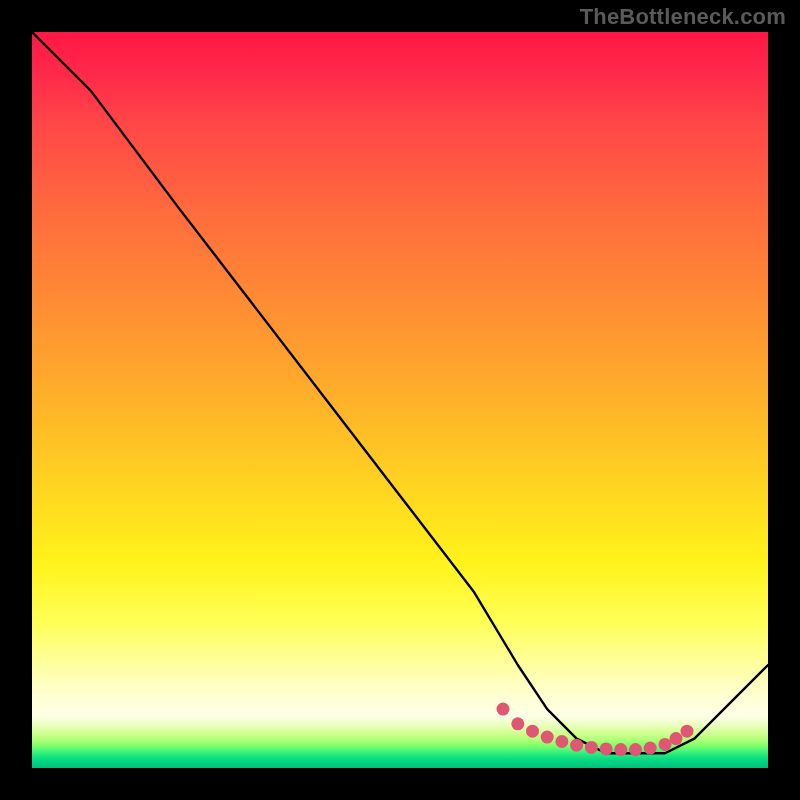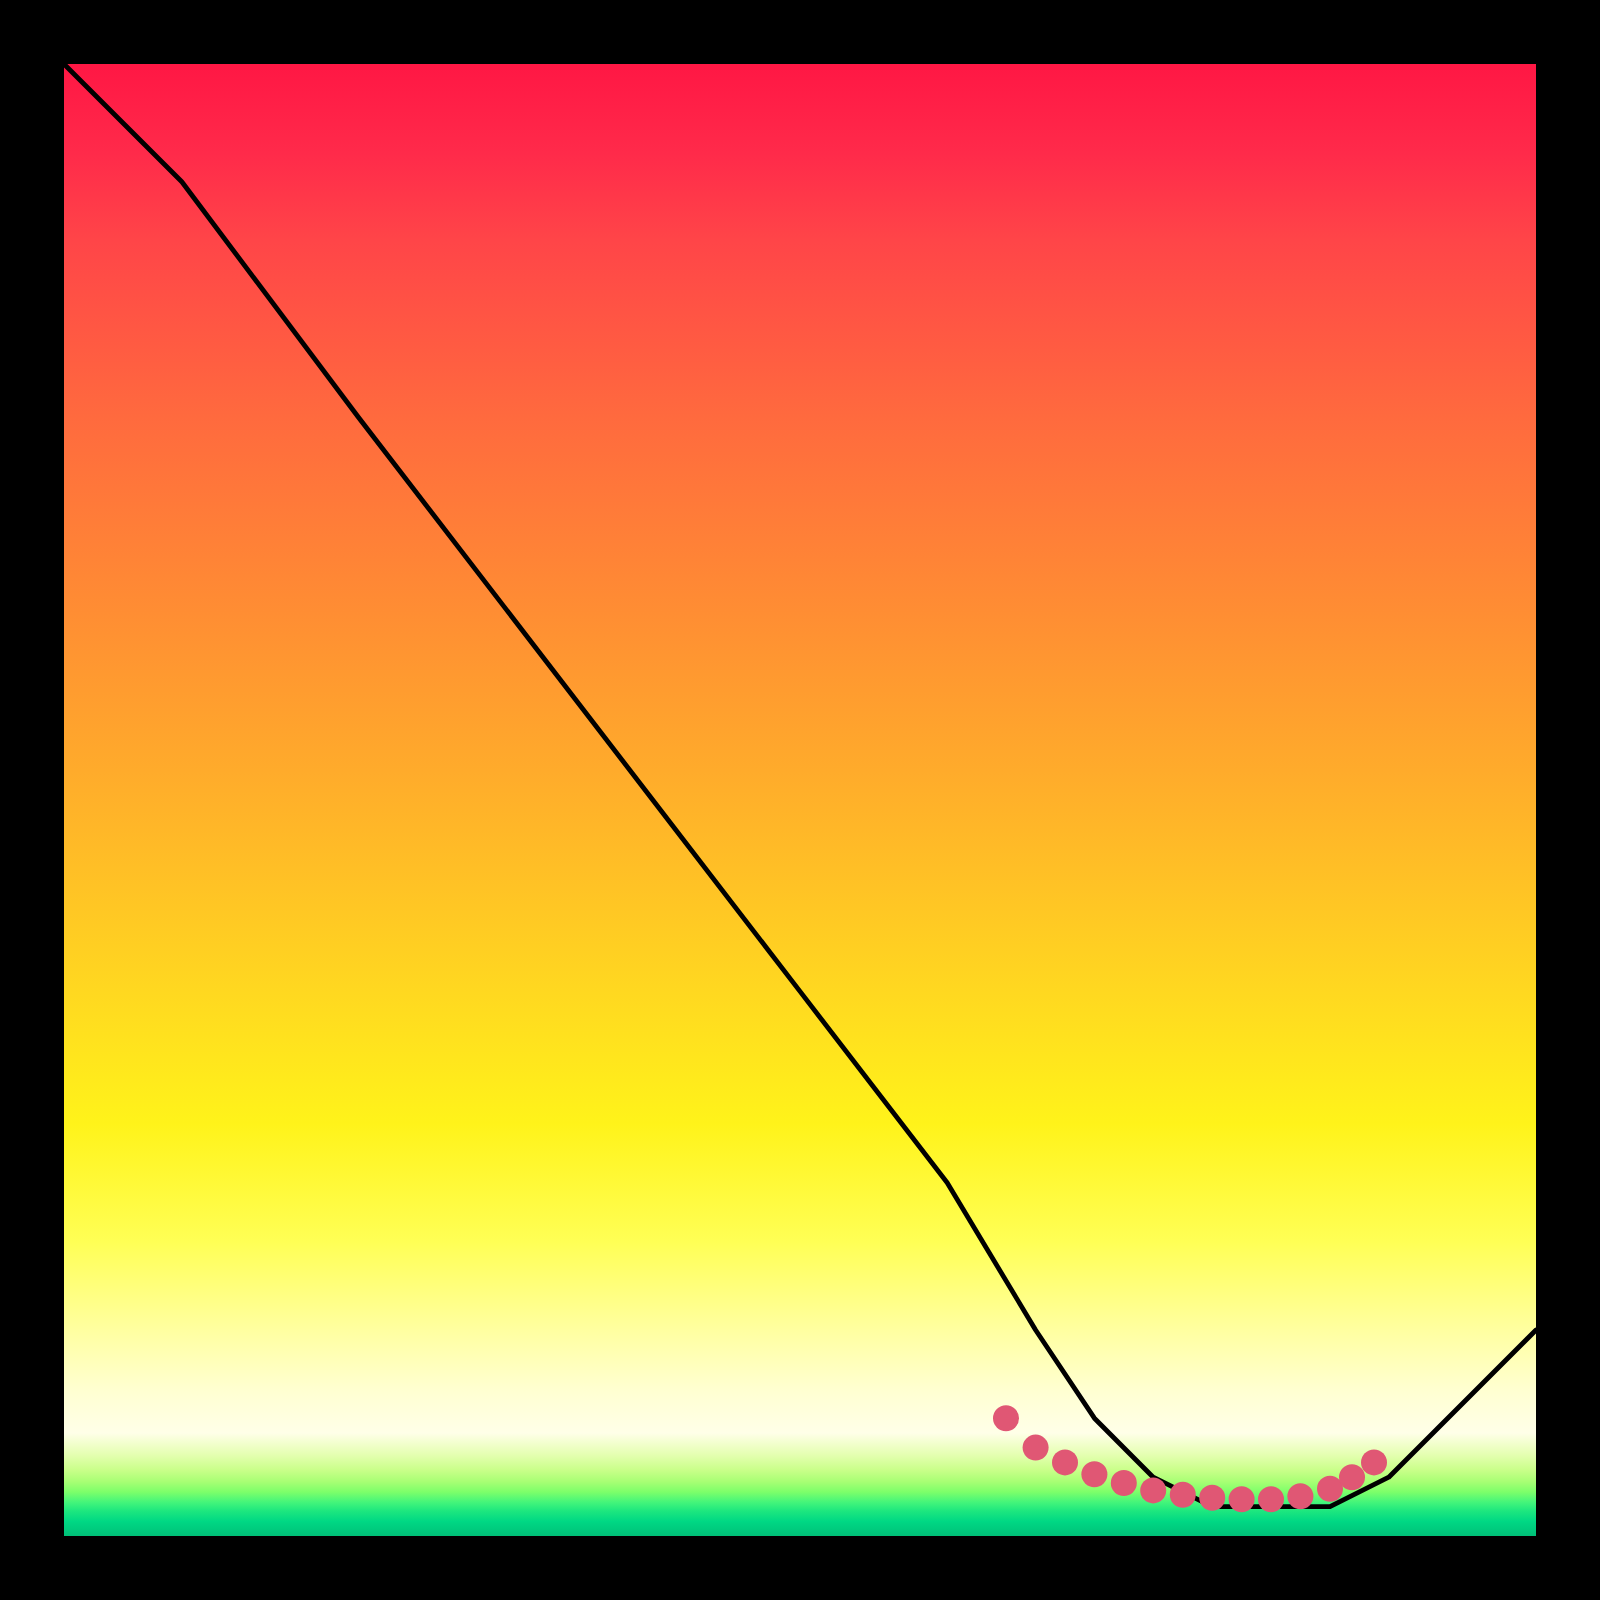--- a/index.html
+++ b/index.html
@@ -84,20 +84,21 @@
     stroke-linejoin: round;
   }
   .curve circle.dot {
     fill: #e05774;
   }
 </style>
 </head>
 <body>
 
 <div class="frame">
+  <div class="watermark">TheBottleneck.com</div>
 
   <div class="plot">
     <div class="grad"></div>
 
     <div class="lines">
       <svg viewBox="0 0 736 736" preserveAspectRatio="none" class="curve">
         <path class="main" d="M0.0 0.0 L58.9 58.9 L147.2 176.6 L220.8 272.3 L294.4 368.0 L368.0 463.7 L441.6 559.4 L485.8 633.0 L515.2 677.1 L544.6 706.6 L574.1 721.3 L603.5 721.3 L633.0 721.3 L662.4 706.6 L736.0 633.0"></path>
         <g>
             <circle cx="471.0" cy="677.1" r="6.5" class="dot"></circle>
             <circle cx="485.8" cy="691.8" r="6.5" class="dot"></circle>

